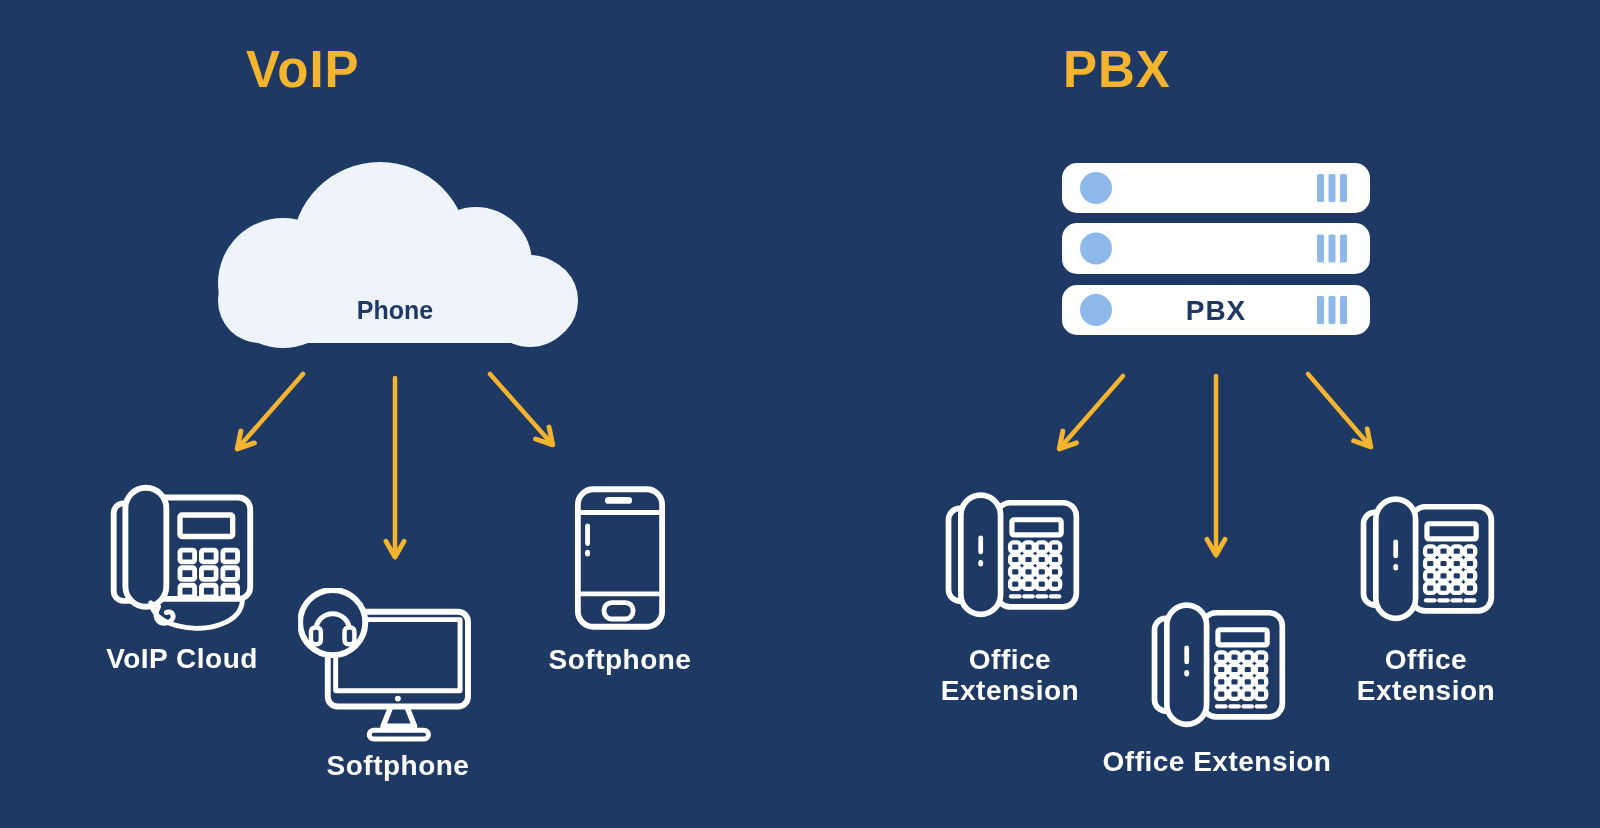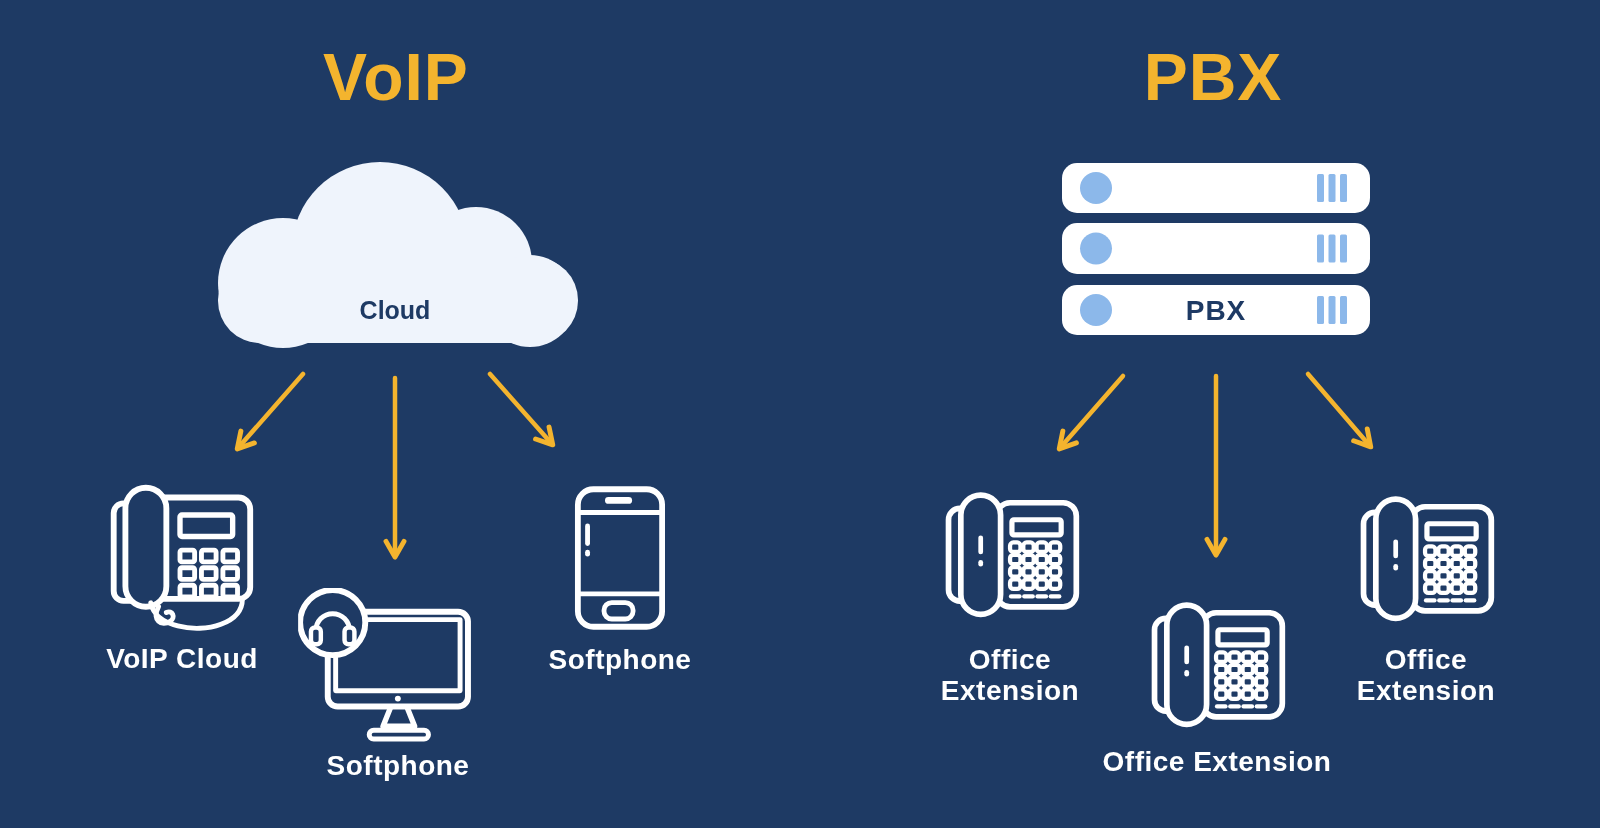--- a/index.html
+++ b/index.html
@@ -3,22 +3,22 @@
 <meta charset="utf-8">
 <style>
   html,body{margin:0;padding:0;background:#1E3A64;}
   .canvas{
     position:relative;width:1600px;height:828px;overflow:hidden;
     background:#1E3A64;
     font-family:"Liberation Sans", sans-serif;
   }
   .abs{position:absolute;}
   .title{
-    font-size:66px;font-weight:800;color:#F4B42E;
-    text-align:center;width:300px;line-height:1;letter-spacing:1px;
+    font-size:51px;font-weight:800;color:#F4B42E;
+    width:300px;line-height:1;letter-spacing:1px;
   }
   .device-label{
     color:#FFFFFF;font-weight:700;font-size:28px;line-height:1.12;
     text-align:center;letter-spacing:.5px;
   }
   .cloud-label{
     color:#1E3A64;font-weight:700;font-size:25px;text-align:center;width:200px;
   }
   .server-label{
     color:#1E3A64;font-weight:800;font-size:28px;text-align:center;width:200px;letter-spacing:1px;
@@ -130,21 +130,21 @@
 
   <svg class="abs" style="left:208px;top:155px;" width="375" height="195" viewBox="0 0 375 195">
     <g fill="#EFF4FC">
       <circle cx="75" cy="128" r="65"></circle>
       <circle cx="172" cy="95" r="88"></circle>
       <circle cx="268" cy="108" r="56"></circle>
       <circle cx="322" cy="146" r="46"></circle>
       <rect x="10" y="103" width="360" height="85" rx="42"></rect>
     </g>
   </svg>
-  <div class="abs cloud-label" style="left:295px;top:296px;">Cloud</div>
+  <div class="abs cloud-label" style="left:295px;top:296px;">Phone</div>
 
   <svg class="abs" style="left:0;top:0;" width="1600" height="828" viewBox="0 0 1600 828">
     <defs>
       <marker id="ah" viewBox="0 0 12 12" refX="9" refY="6" markerWidth="6" markerHeight="6" orient="auto-start-reverse">
         <path d="M2.5 2 L9.5 6 L2.5 10" fill="none" stroke="#F4B42E" stroke-width="2.2" stroke-linecap="round" stroke-linejoin="round"></path>
       </marker>
     </defs>
     <g stroke="#F4B42E" stroke-width="4.5" stroke-linecap="round" fill="none">
       <line x1="303" y1="374" x2="238" y2="448" marker-end="url(#ah)"></line>
       <line x1="395" y1="378" x2="395" y2="556" marker-end="url(#ah)"></line>

